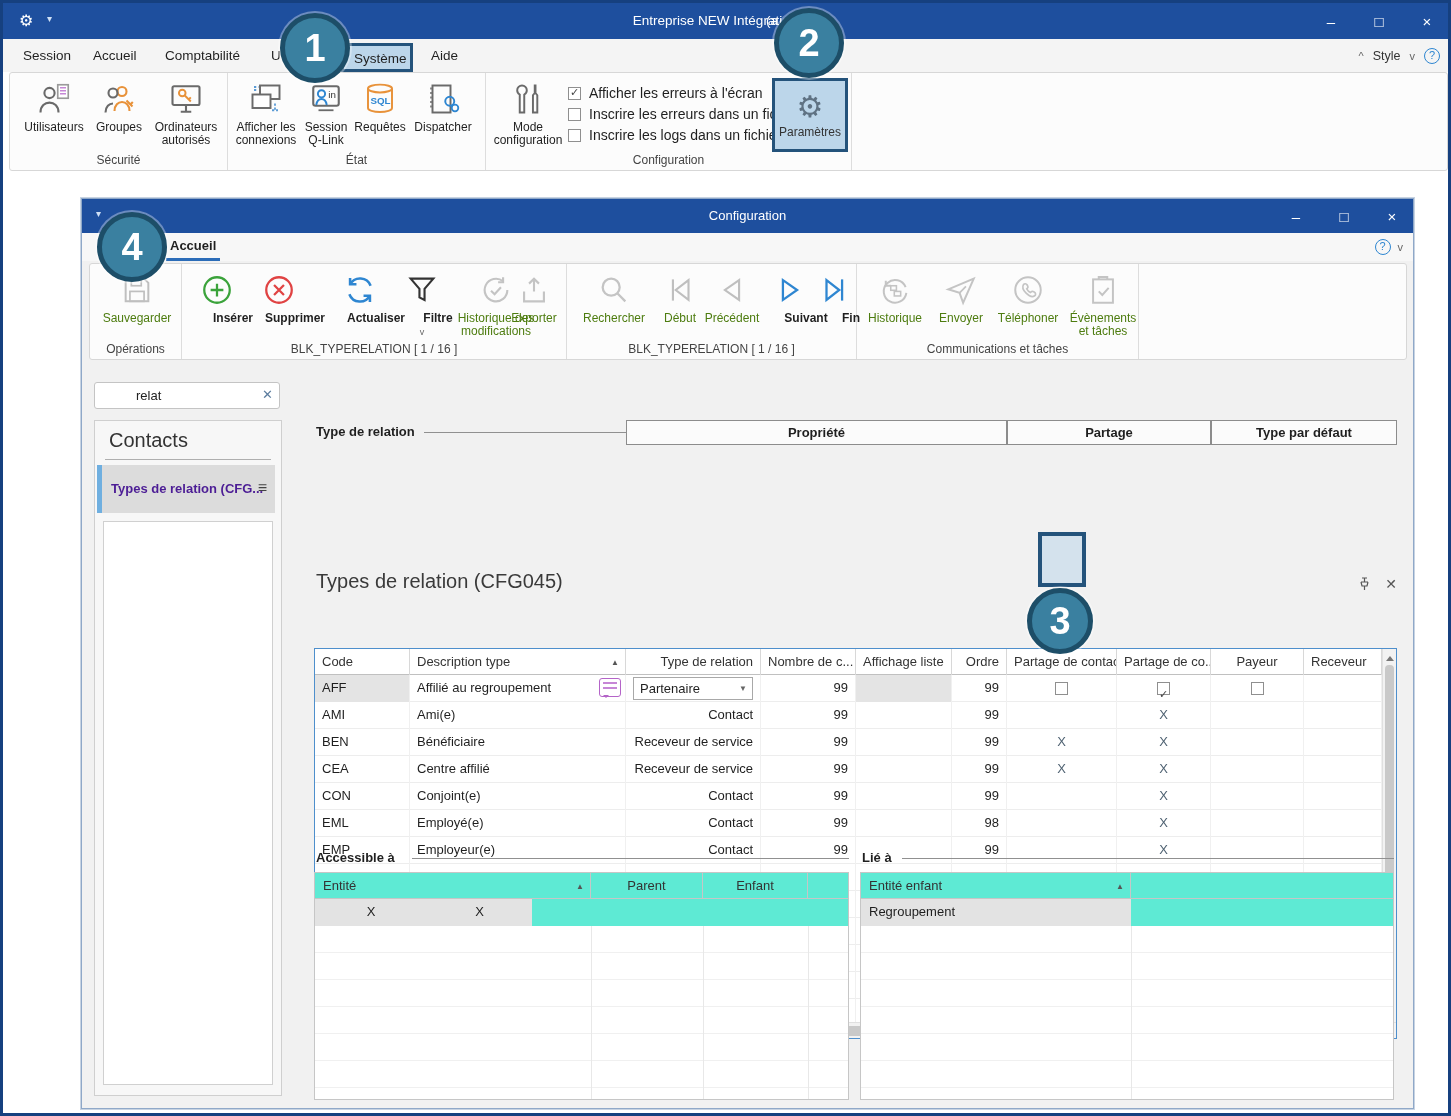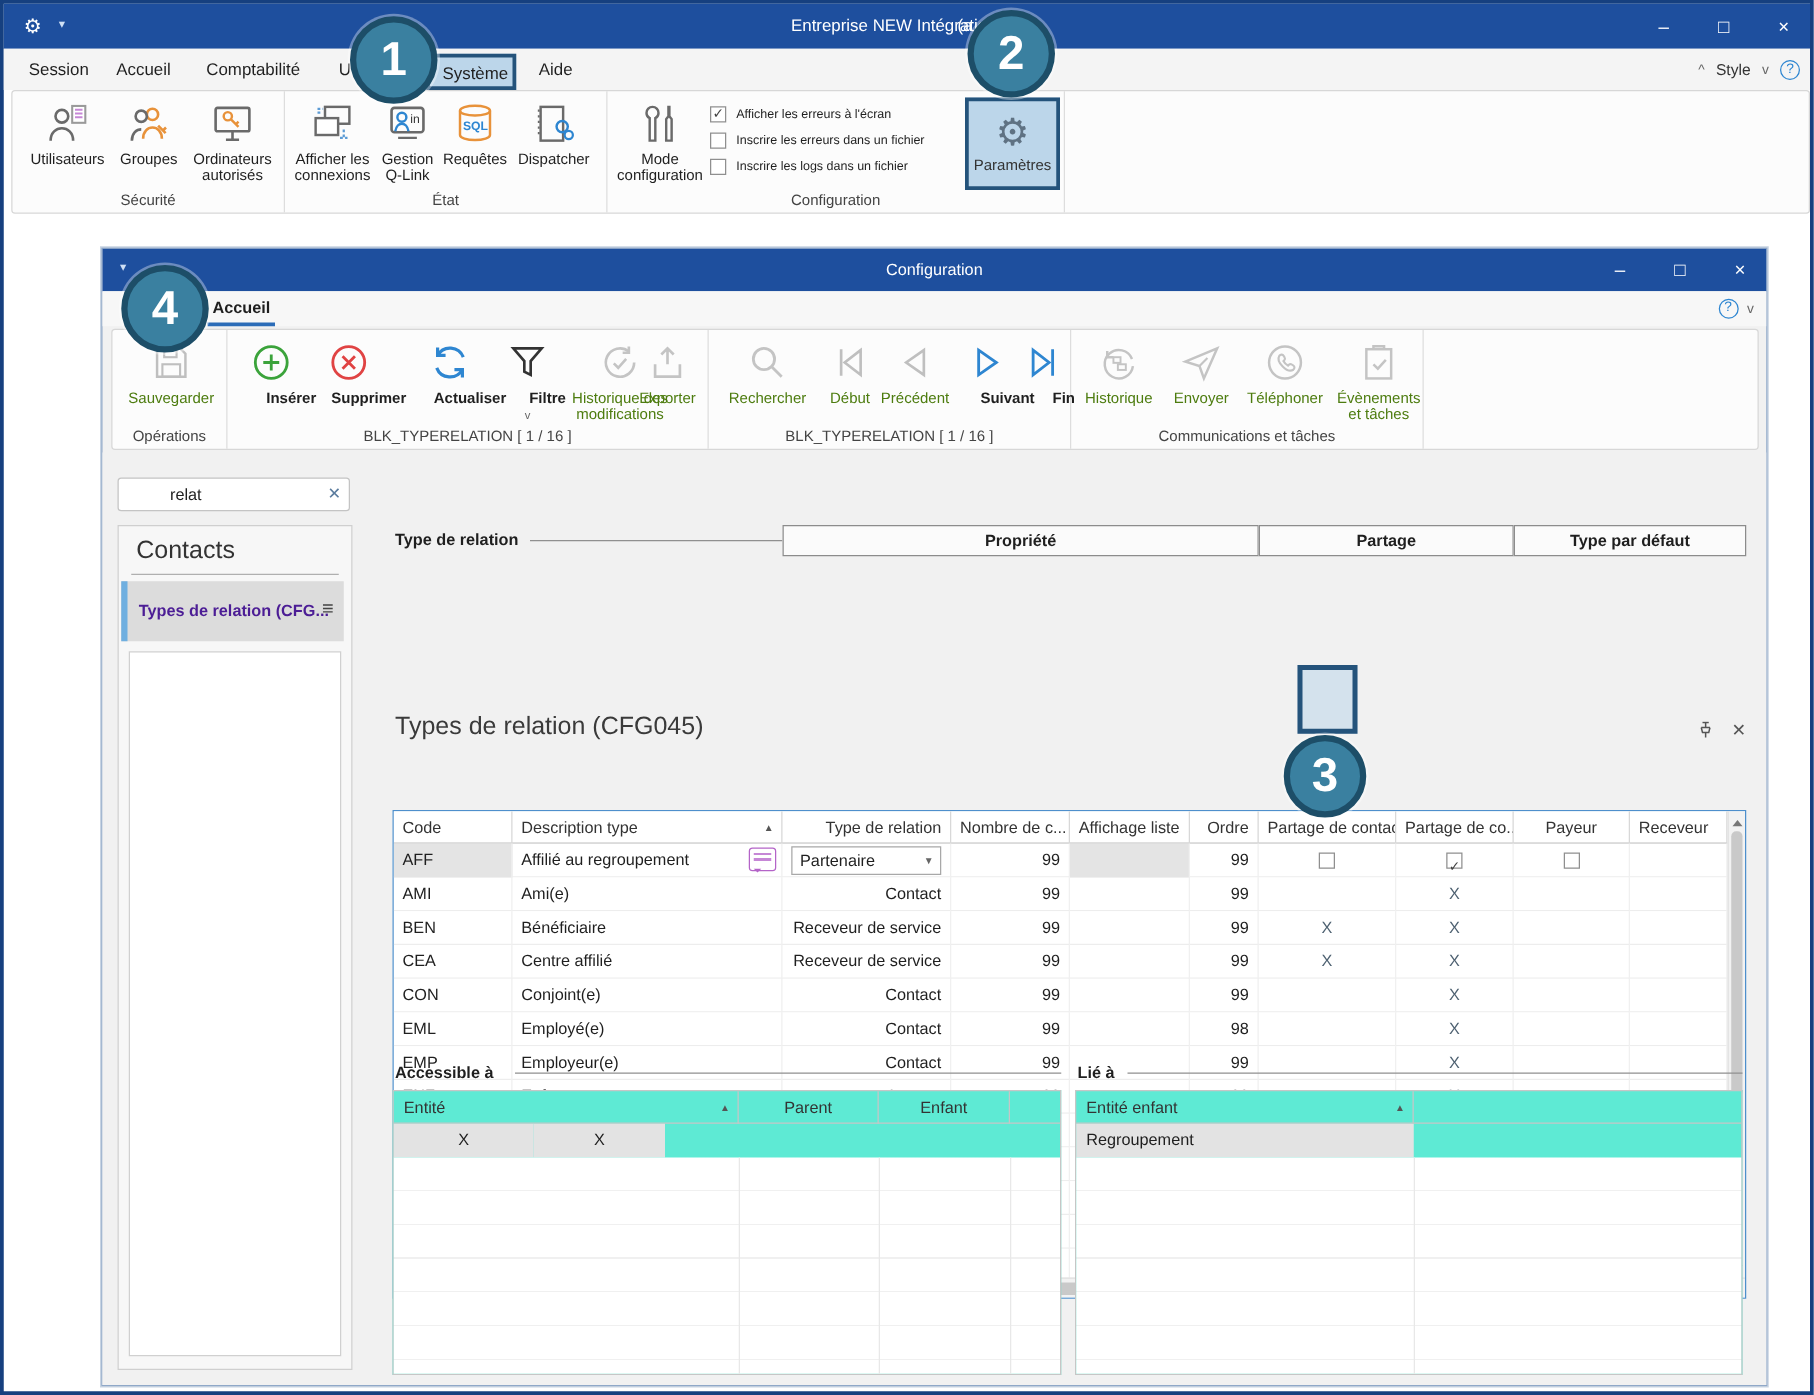--- a/index.html
+++ b/index.html
@@ -23,21 +23,21 @@
 
   .mw-ribbon { position:absolute; left:6px; top:69px; width:1439px; height:99px; background:#FCFCFC; border:1px solid #D7D7D7; border-radius:3px; }
   .rgroup { position:absolute; top:0; height:97px; border-right:1px solid #DDDDDD; }
   .rgroup-label { position:absolute; bottom:3px; left:0; right:0; text-align:center; font-size:12px; color:#444; }
   .rbtn { position:absolute; top:6px; display:flex; flex-direction:column; align-items:center; gap:2px; }
   .rbtn .lbl { font-size:12px; color:#1F1F1F; text-align:center; line-height:13px; }
   .rbtn .lbl.dis { color:#4d7c0f; }
   .rbtn .lbl.en { color:#1F1F1F; font-weight:bold;margin-left:32px; }
   .ric { height:40px; display:flex; align-items:center; justify-content:center; }
 
-  .chkrow { position:absolute; display:flex; align-items:center; gap:8px; font-size:10px; color:#1F1F1F; }
+  .chkrow { position:absolute; display:flex; align-items:center; gap:8px; font-size:14px; color:#1F1F1F; }
   .cb { width:13px; height:13px; border:1px solid #8F8F8F; background:#fff; position:relative; flex:0 0 auto; }
   .cb.checked:after { content:"✓"; position:absolute; left:1px; top:-2px; font-size:11px; color:#444; }
 
   .param-btn { position:absolute; left:760px; top:5px; width:76px; height:74px; background:#BCD6EA; border:3px solid #24537B; display:flex; flex-direction:column; align-items:center; justify-content:center; gap:3px; }
   .param-btn .g { font-size:30px; color:#5F7283; line-height:30px; }
   .param-btn .lbl { font-size:12px; color:#333; }
 
   
   .cfg { position:absolute; left:78px; top:195px; width:1333px; height:911px; background:#F1F1F1; border:1px solid #8FA8C8; box-shadow:0 0 0 1px #C7D3E2; }
   .cfg-titlebar { position:absolute; left:0; top:0; right:0; height:34px; background:#1E4F9E; color:#fff; }
@@ -207,21 +207,21 @@
       <div class="rbtn" style="left:72px;width:52px">
         <span class="ric">
           <svg width="36" height="36" viewBox="0 0 24 24" fill="none">
               <rect x="3.5" y="3.5" width="17" height="13" rx="1.5" stroke="#6A6A6A" stroke-width="1.4"></rect>
               <circle cx="9" cy="8.5" r="2.4" stroke="#2E86D1" stroke-width="1.3"></circle>
               <path d="M5.5 16c.4-2.6 2-4 3.5-4s3.1 1.4 3.5 4" stroke="#2E86D1" stroke-width="1.3"></path>
               <text x="13.5" y="11.5" font-size="6.5" fill="#333" font-family="Liberation Sans,sans-serif">in</text>
               <path d="M7 19.5h10" stroke="#6A6A6A" stroke-width="1.2"></path>
             </svg>
         </span>
-        <span class="lbl">Gestion Q-Link</span>
+        <span class="lbl">Session Q-Link</span>
       </div>
       <div class="rbtn" style="left:126px;width:52px">
         <span class="ric">
           <svg width="36" height="36" viewBox="0 0 24 24" fill="none">
               <ellipse cx="12" cy="5" rx="8" ry="2.6" stroke="#E8923A" stroke-width="1.3"></ellipse>
               <path d="M4 5v13c0 1.5 3.6 2.7 8 2.7s8-1.2 8-2.7V5" stroke="#E8923A" stroke-width="1.3"></path>
               <text x="5.6" y="15.5" font-size="6.5" font-weight="bold" fill="#2E86D1" font-family="Liberation Sans,sans-serif">SQL</text>
             </svg>
         </span>
         <span class="lbl">Requêtes</span>

